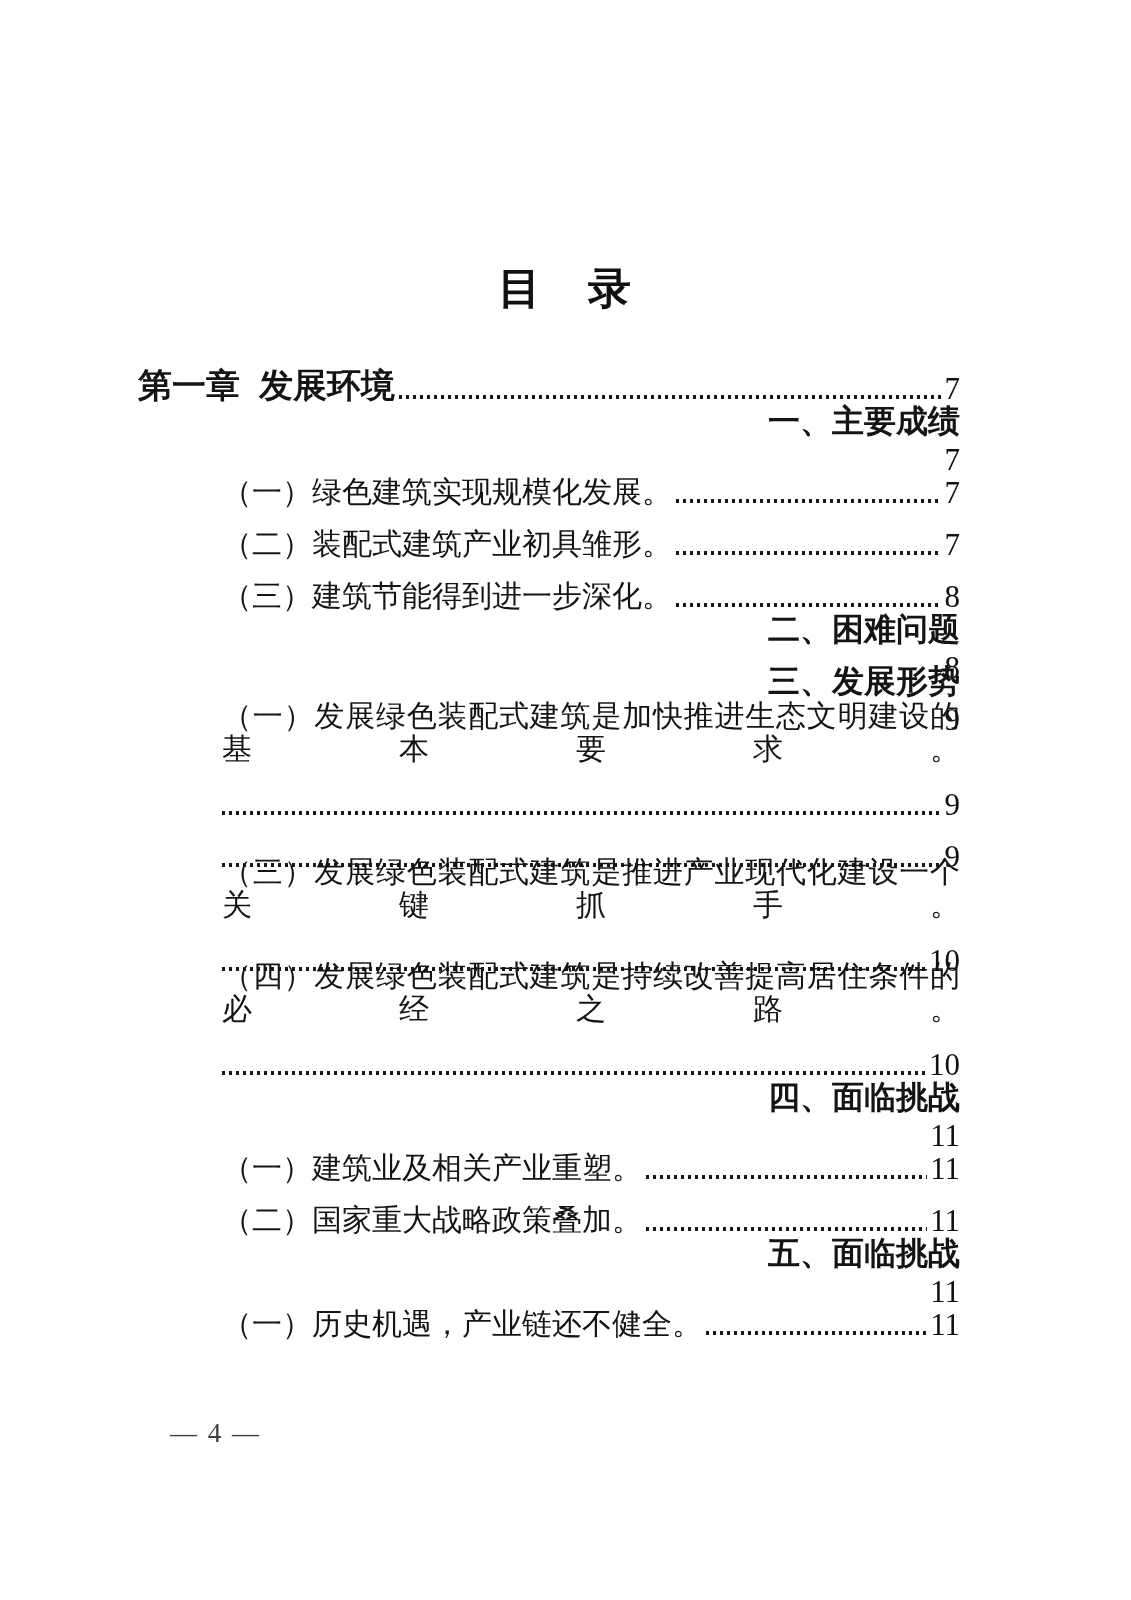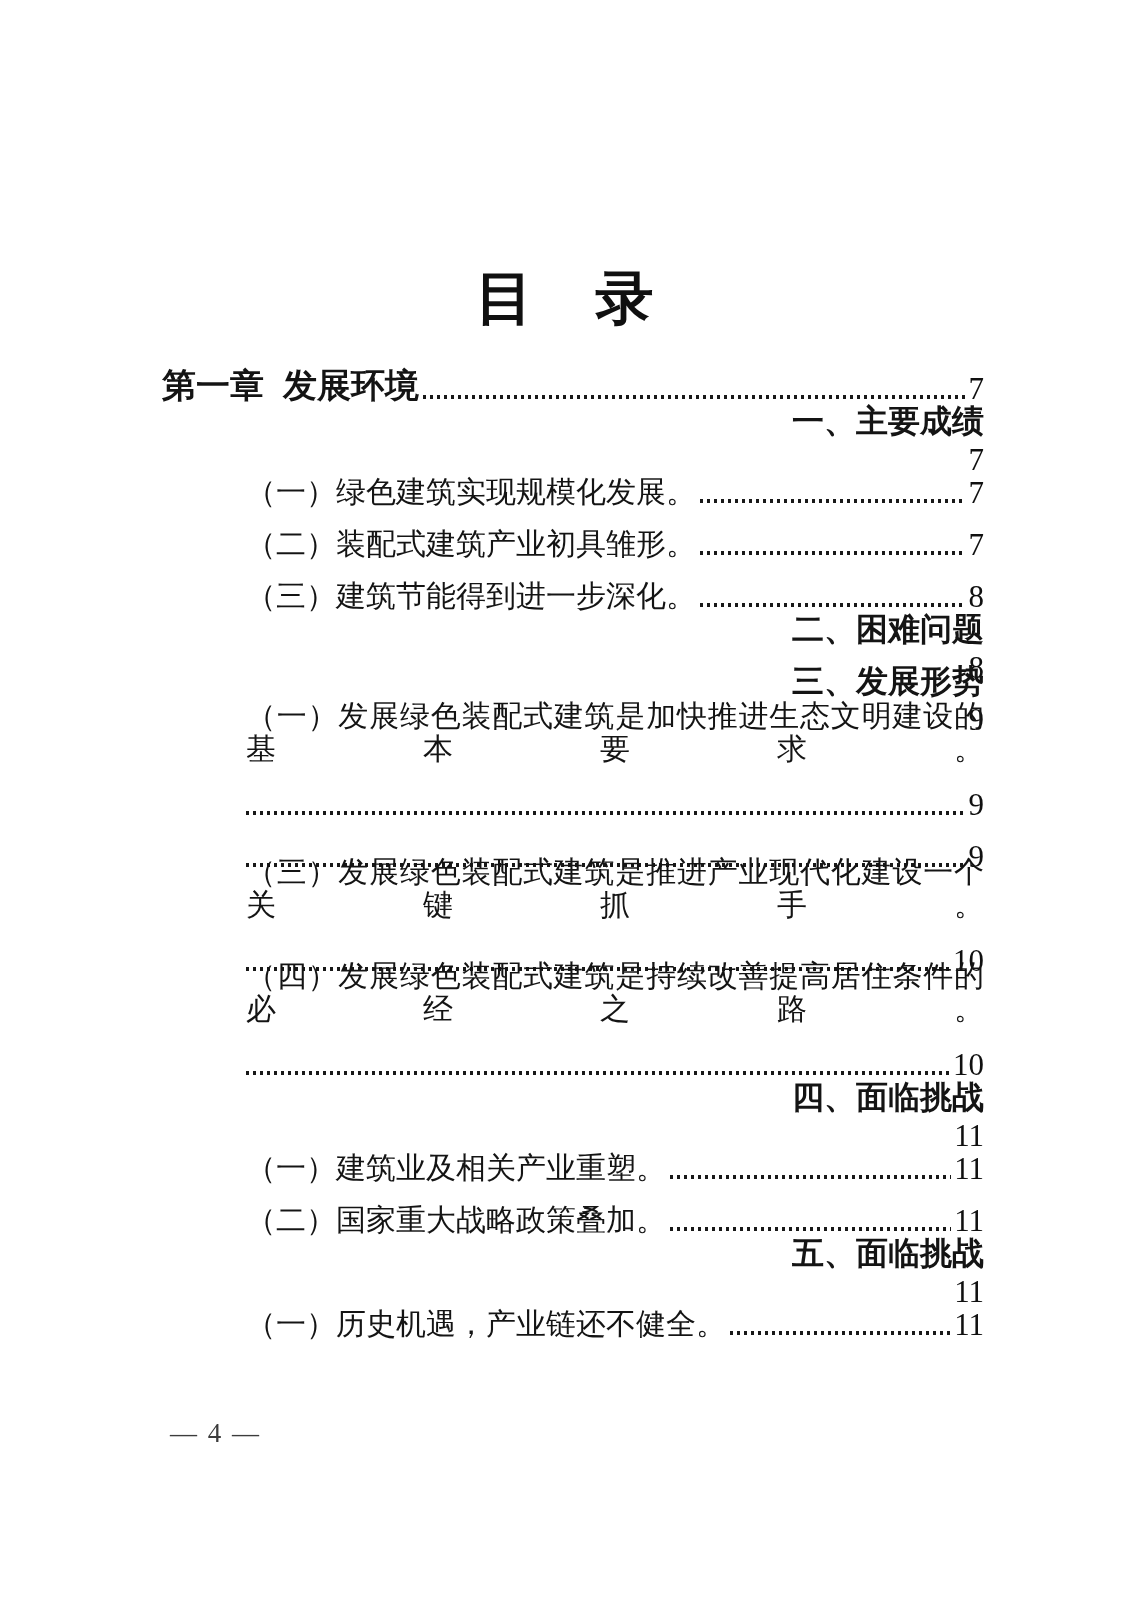--- a/index.html
+++ b/index.html
@@ -10,30 +10,30 @@
     margin:0 auto;
     overflow:hidden;
     color:#141414;
     font-family:"Liberation Sans",sans-serif;
   }
   .doc-title{
     position:absolute;
     top:260px;left:0;width:100%;
     margin:0;
     text-align:center;
-    font-size:58px;
+    font-size:43px;
     font-weight:700;
     letter-spacing:2px;
     white-space:pre;
     color:#101010;
     font-family:"Liberation Sans",sans-serif;
   }
   .toc{
     position:absolute;
-    left:162px;
+    left:138px;
     top:352px;
     width:822px;
   }
   .row{
     display:flex;
     align-items:flex-end;
     height:52px;
   }
   .row.chapter{font-weight:700;font-size:34px;padding-left:0;}
   .row.section{font-weight:700;font-size:32px;padding-left:46px;flex-direction:column;}

